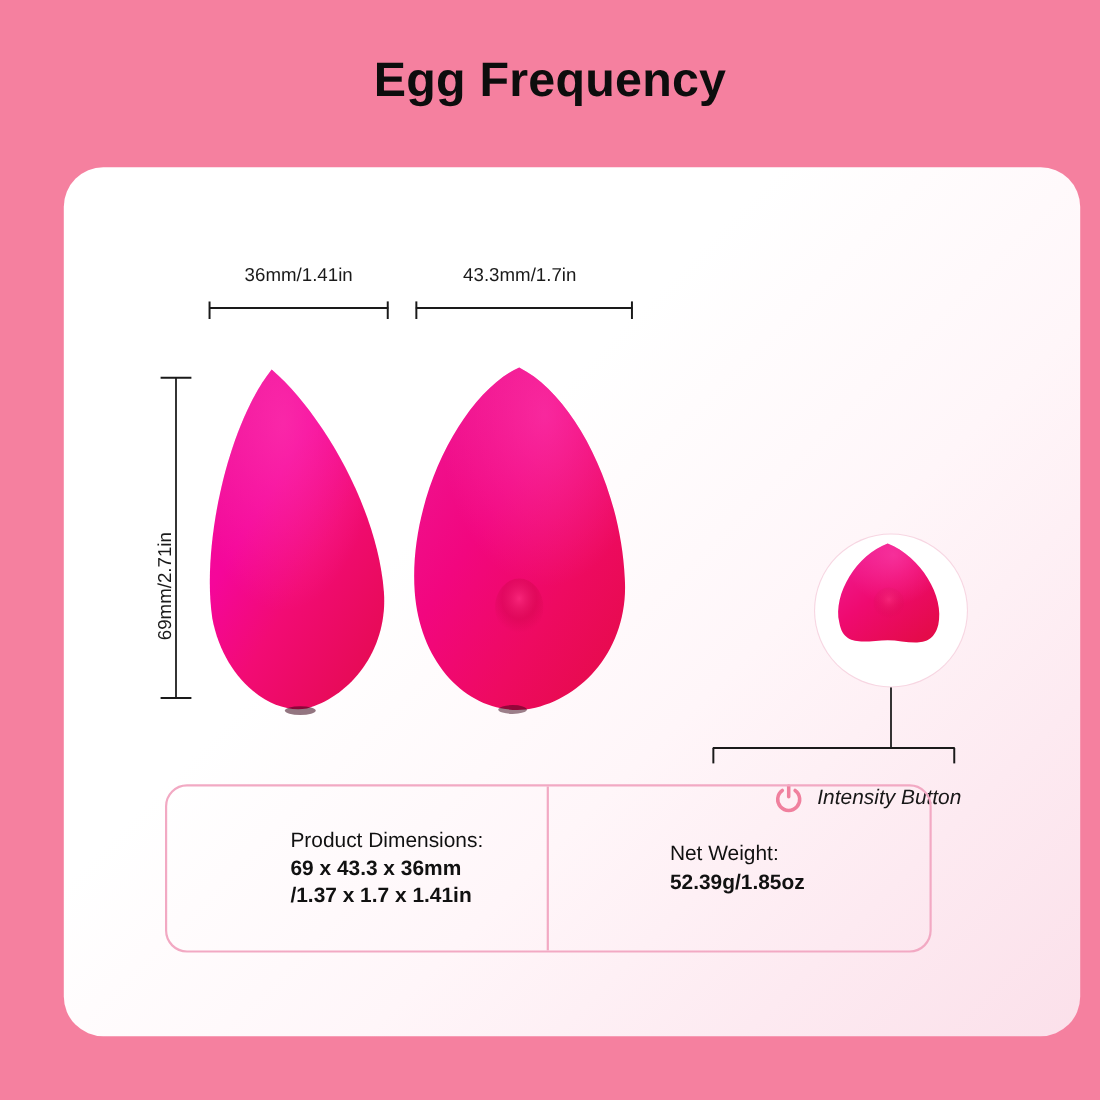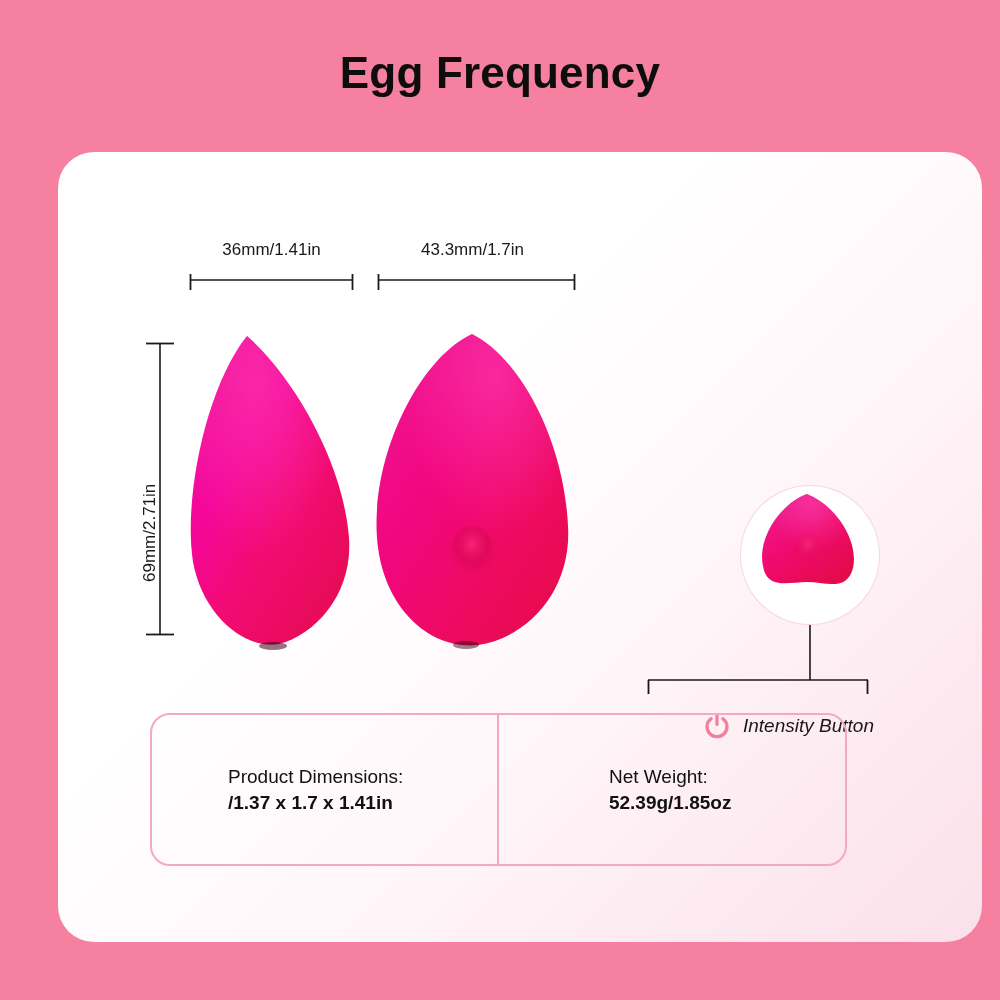--- a/index.html
+++ b/index.html
@@ -93,21 +93,21 @@
     border: 2px solid #f2a9c3;
     border-radius: 20px;
     display: flex;
     background: transparent;
   }
   .spec-cell {
     display: flex;
     flex-direction: column;
     justify-content: center;
   }
-  .spec-cell.left  { width: 348px; border-right: 2px solid #f2a9c3; padding-left: 76px; }
+  .spec-cell.left  { width: 348px; border-right: 2px solid #f2a9c3; padding-left: 112px; }
   .spec-cell.right { width: 347px; padding-left: 110px; }
   .spec-label {
     font-size: 19px;
     color: #111;
     line-height: 1.32;
   }
   .spec-value {
     font-size: 19px;
     font-weight: bold;
     color: #111;
@@ -251,20 +251,21 @@
         <line x1="15" y1="3.6" x2="15" y2="13.4" stroke="#f0809e" stroke-width="3.2" stroke-linecap="round"></line>
       </svg>
       <span class="legend-label">Intensity Button</span>
     </div>
 
   </div>
 
   <div class="specs">
     <div class="spec-cell left">
       <div class="spec-label">Product Dimensions:</div>
+      <div class="spec-value">69 x 43.3 x 36mm</div>
       <div class="spec-value">/1.37 x 1.7 x 1.41in</div>
     </div>
     <div class="spec-cell right">
       <div class="spec-label">Net Weight:</div>
       <div class="spec-value">52.39g/1.85oz</div>
     </div>
   </div>
 
 </div>
 

